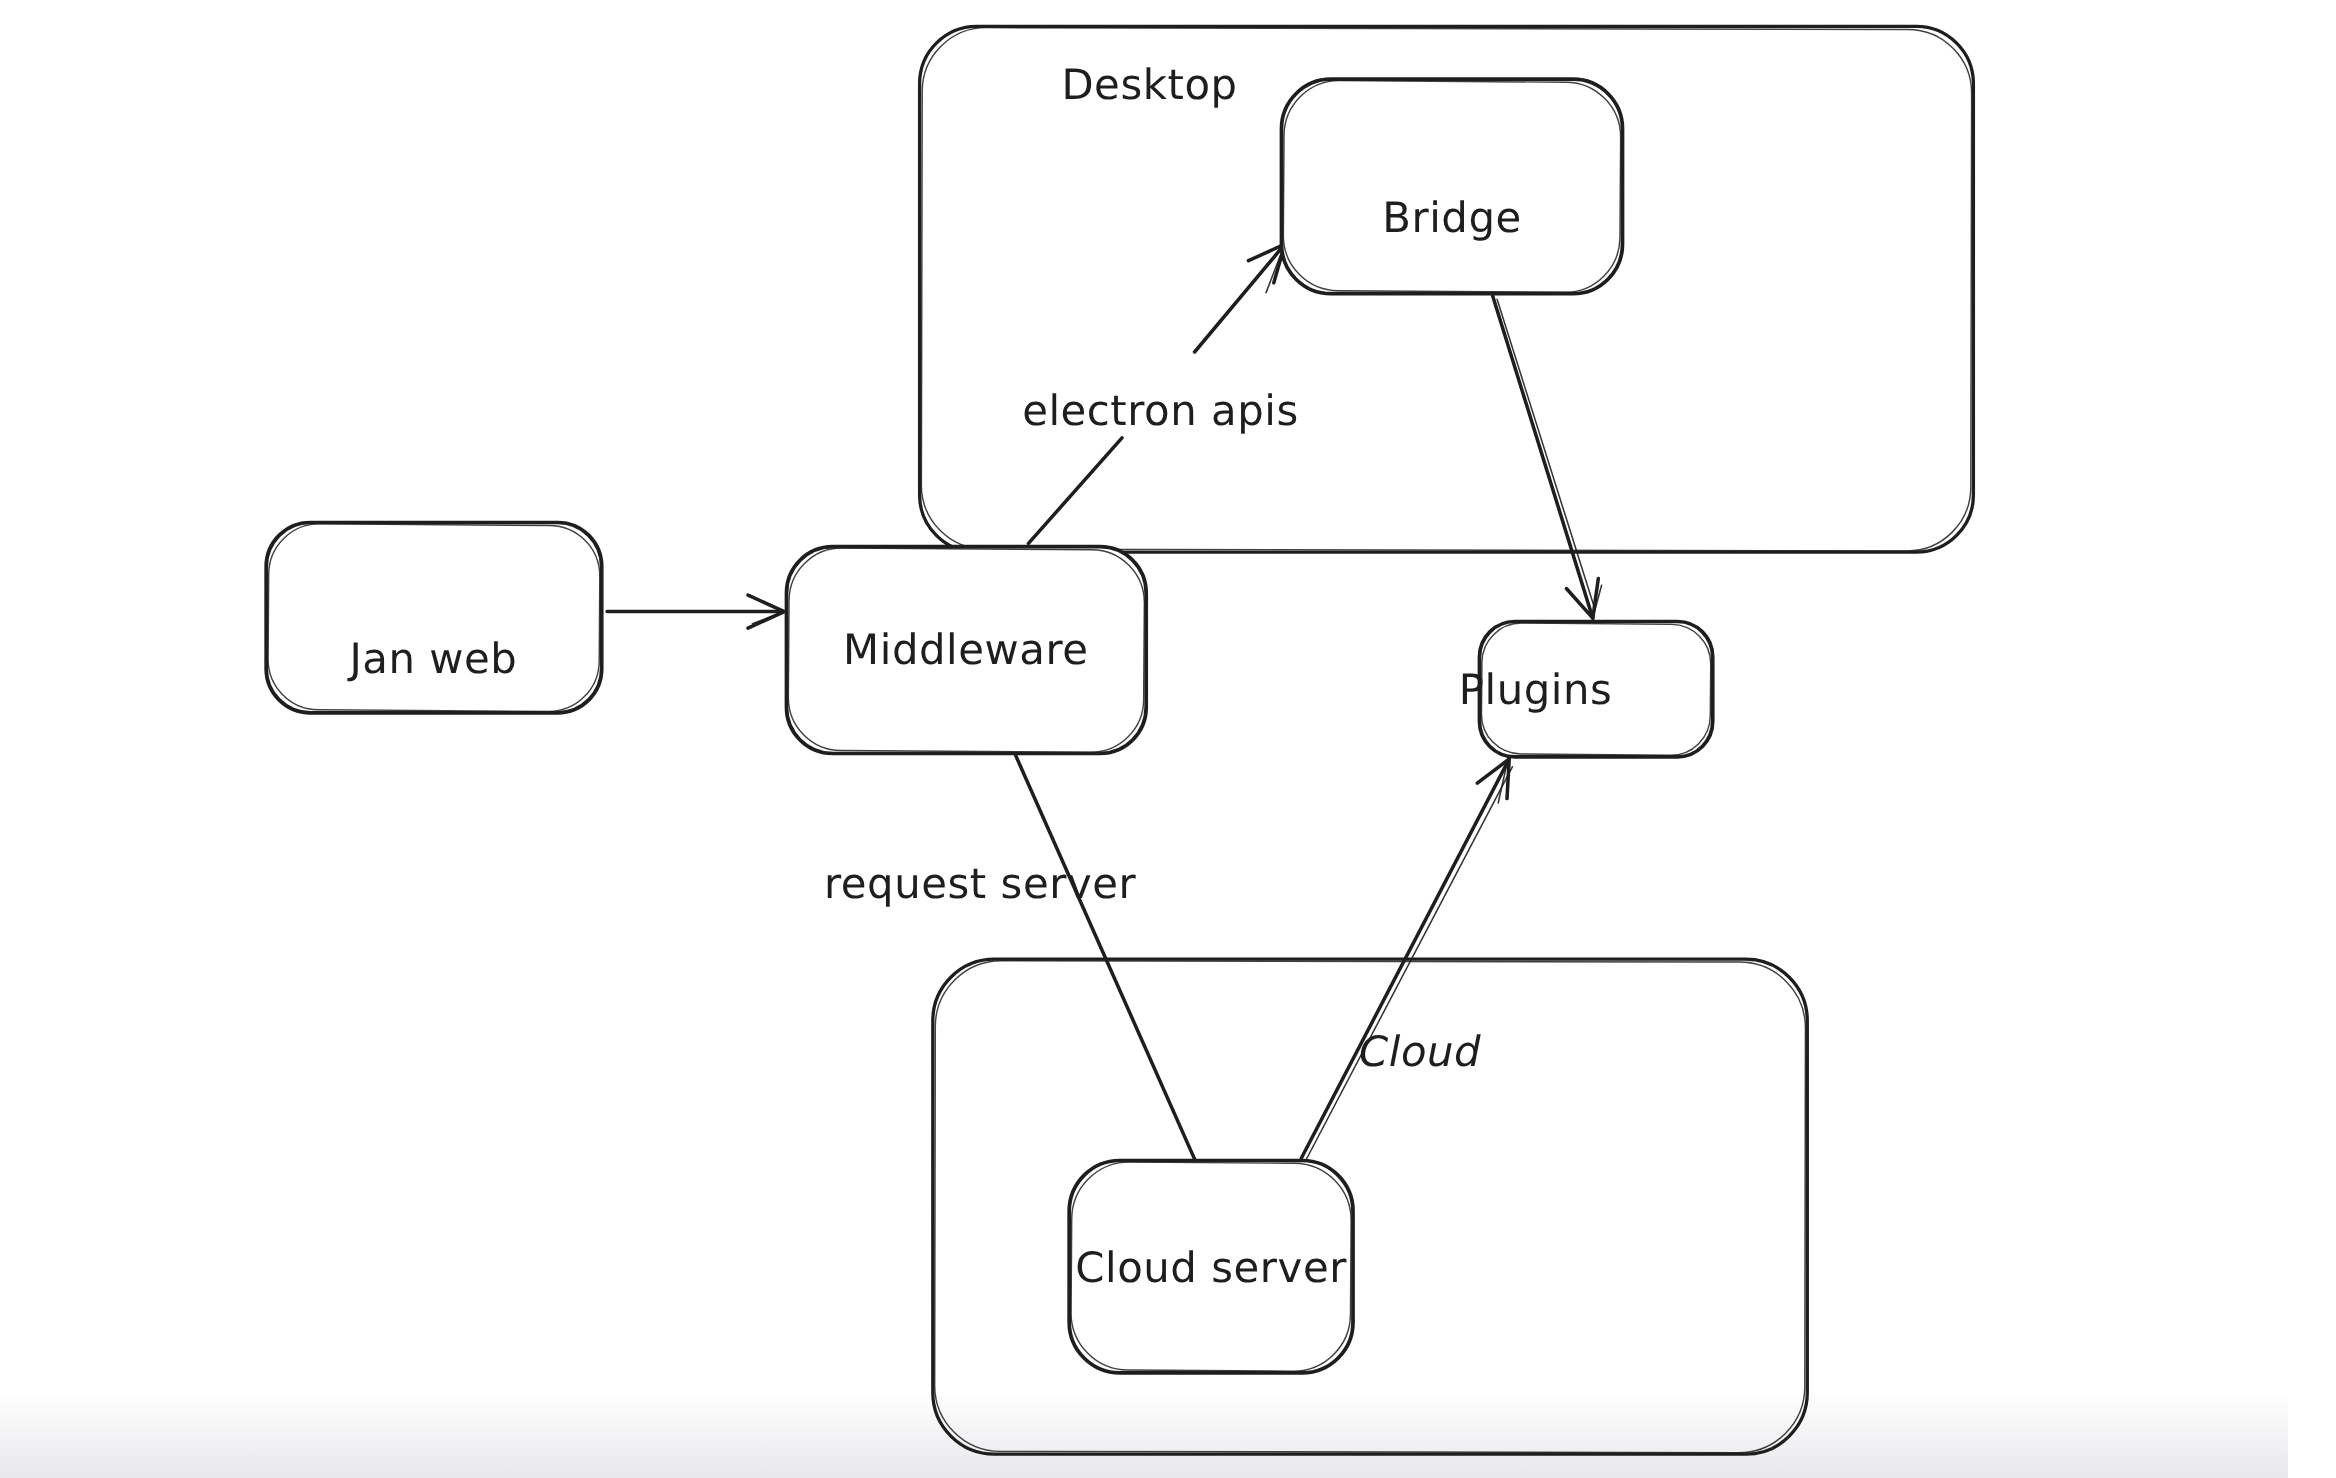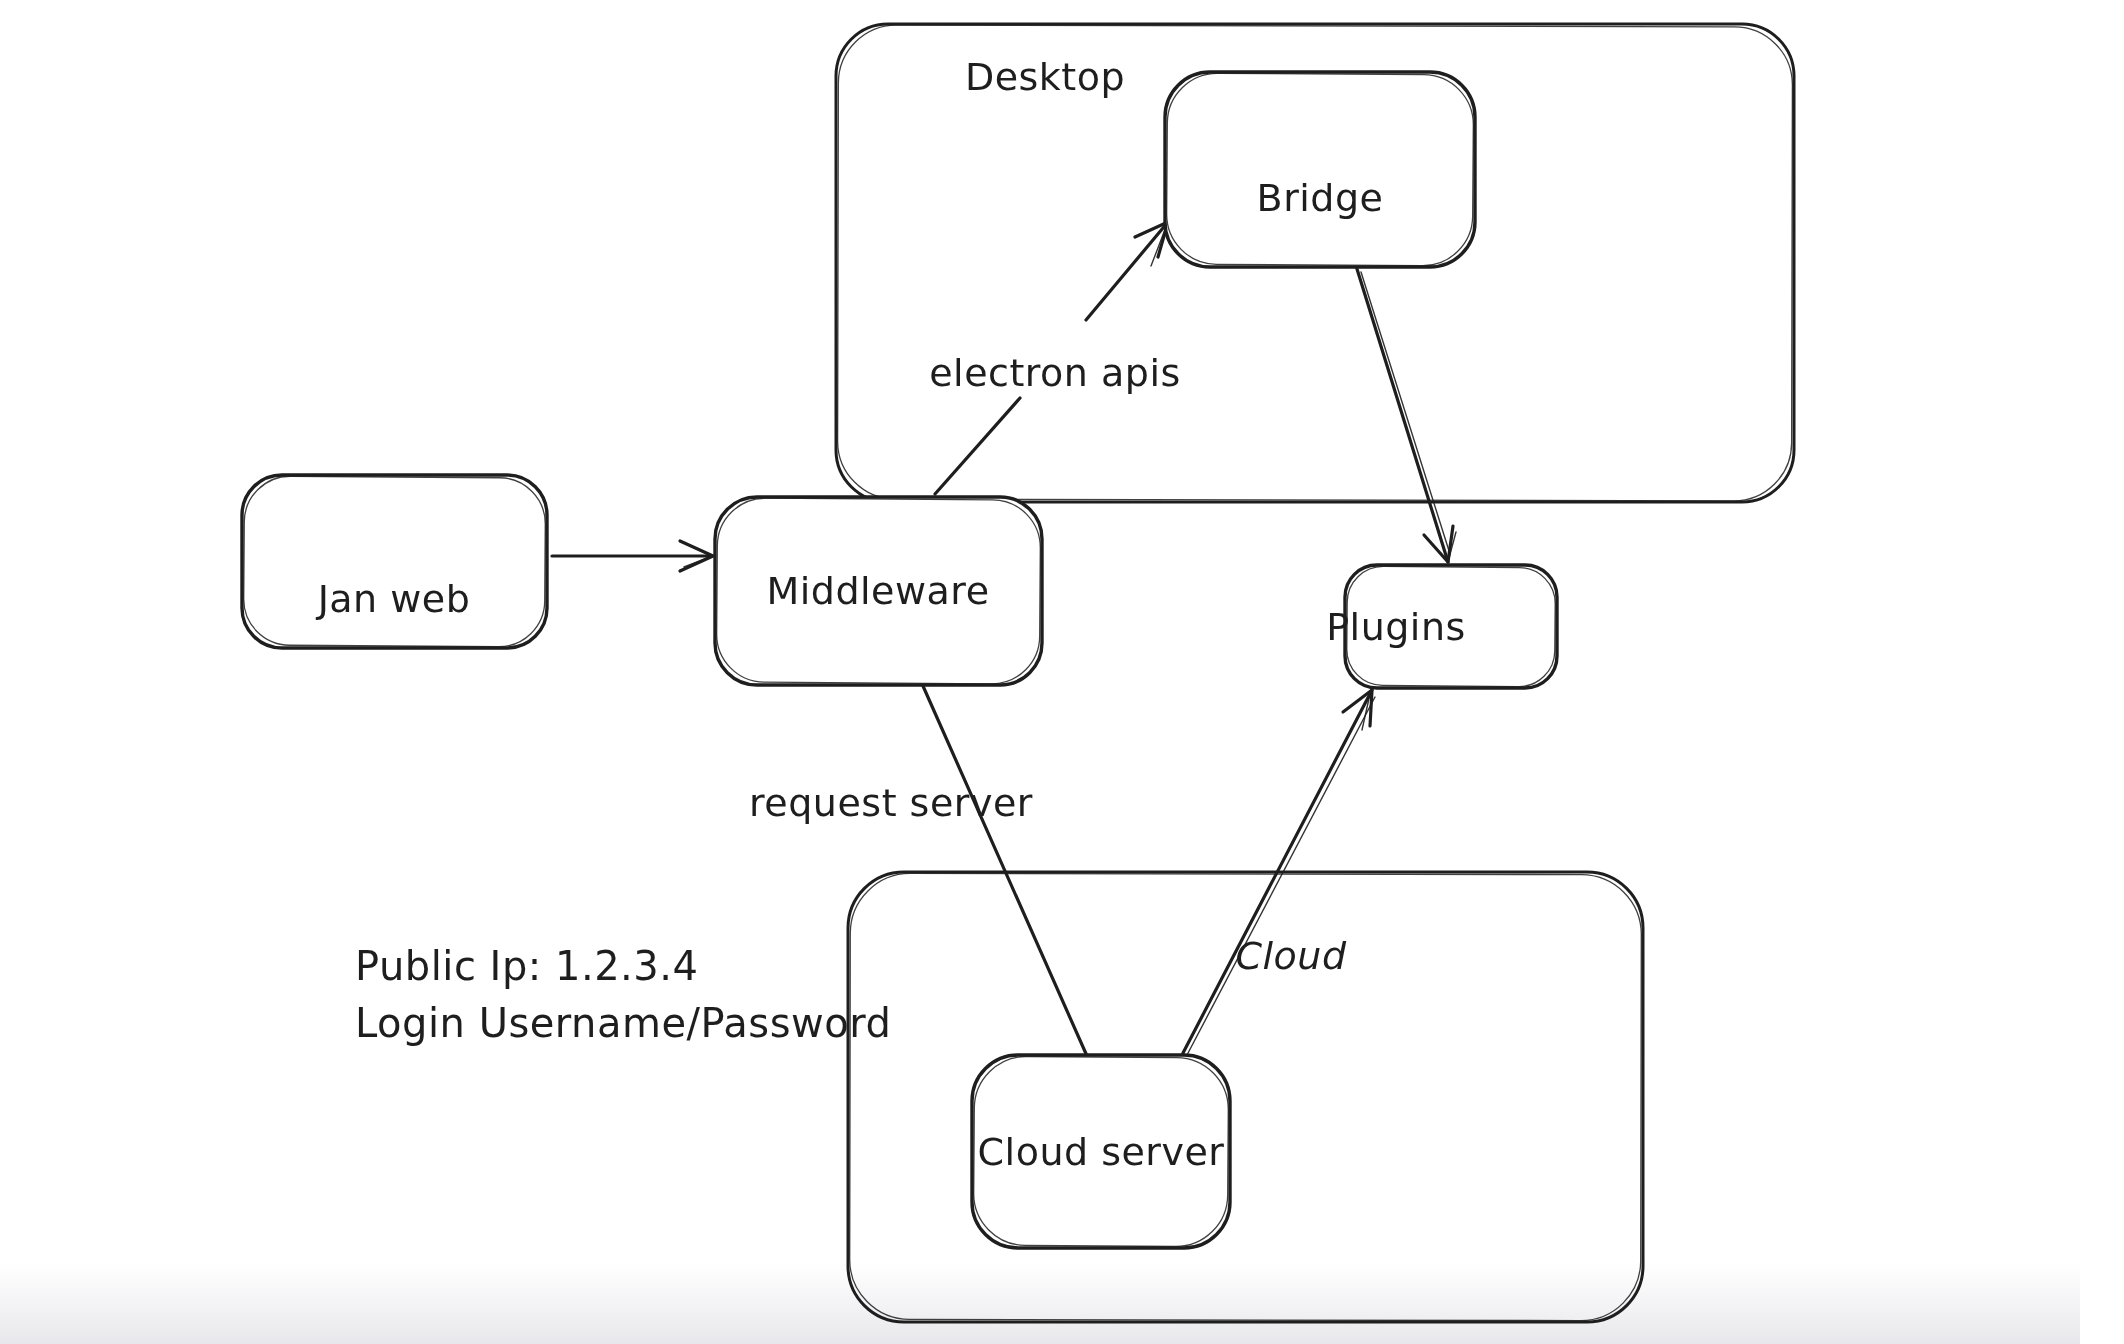--- a/index.html
+++ b/index.html
@@ -112,18 +112,14 @@
   <div class="lbl" style="left:1396px; top:627px;">Plugins</div>
 
   <div class="lbl" style="left:1101px; top:1152px;">Cloud server</div>
 
   <div class="lbl" style="left:1055px; top:373px;text-align:right;">electron apis</div>
 
   <div class="lbl" style="left:891px; top:803px;">request server</div>
 
   <div class="lbl" style="left:1291px; top:956px;font-style:italic;">Cloud</div>
 
-  <div class="creds">
-    <div>Public Ip: 1.2.3.4</div>
-    <div>Login Username/Password</div>
-  </div>
 
 </div>
 
 </body></html>

